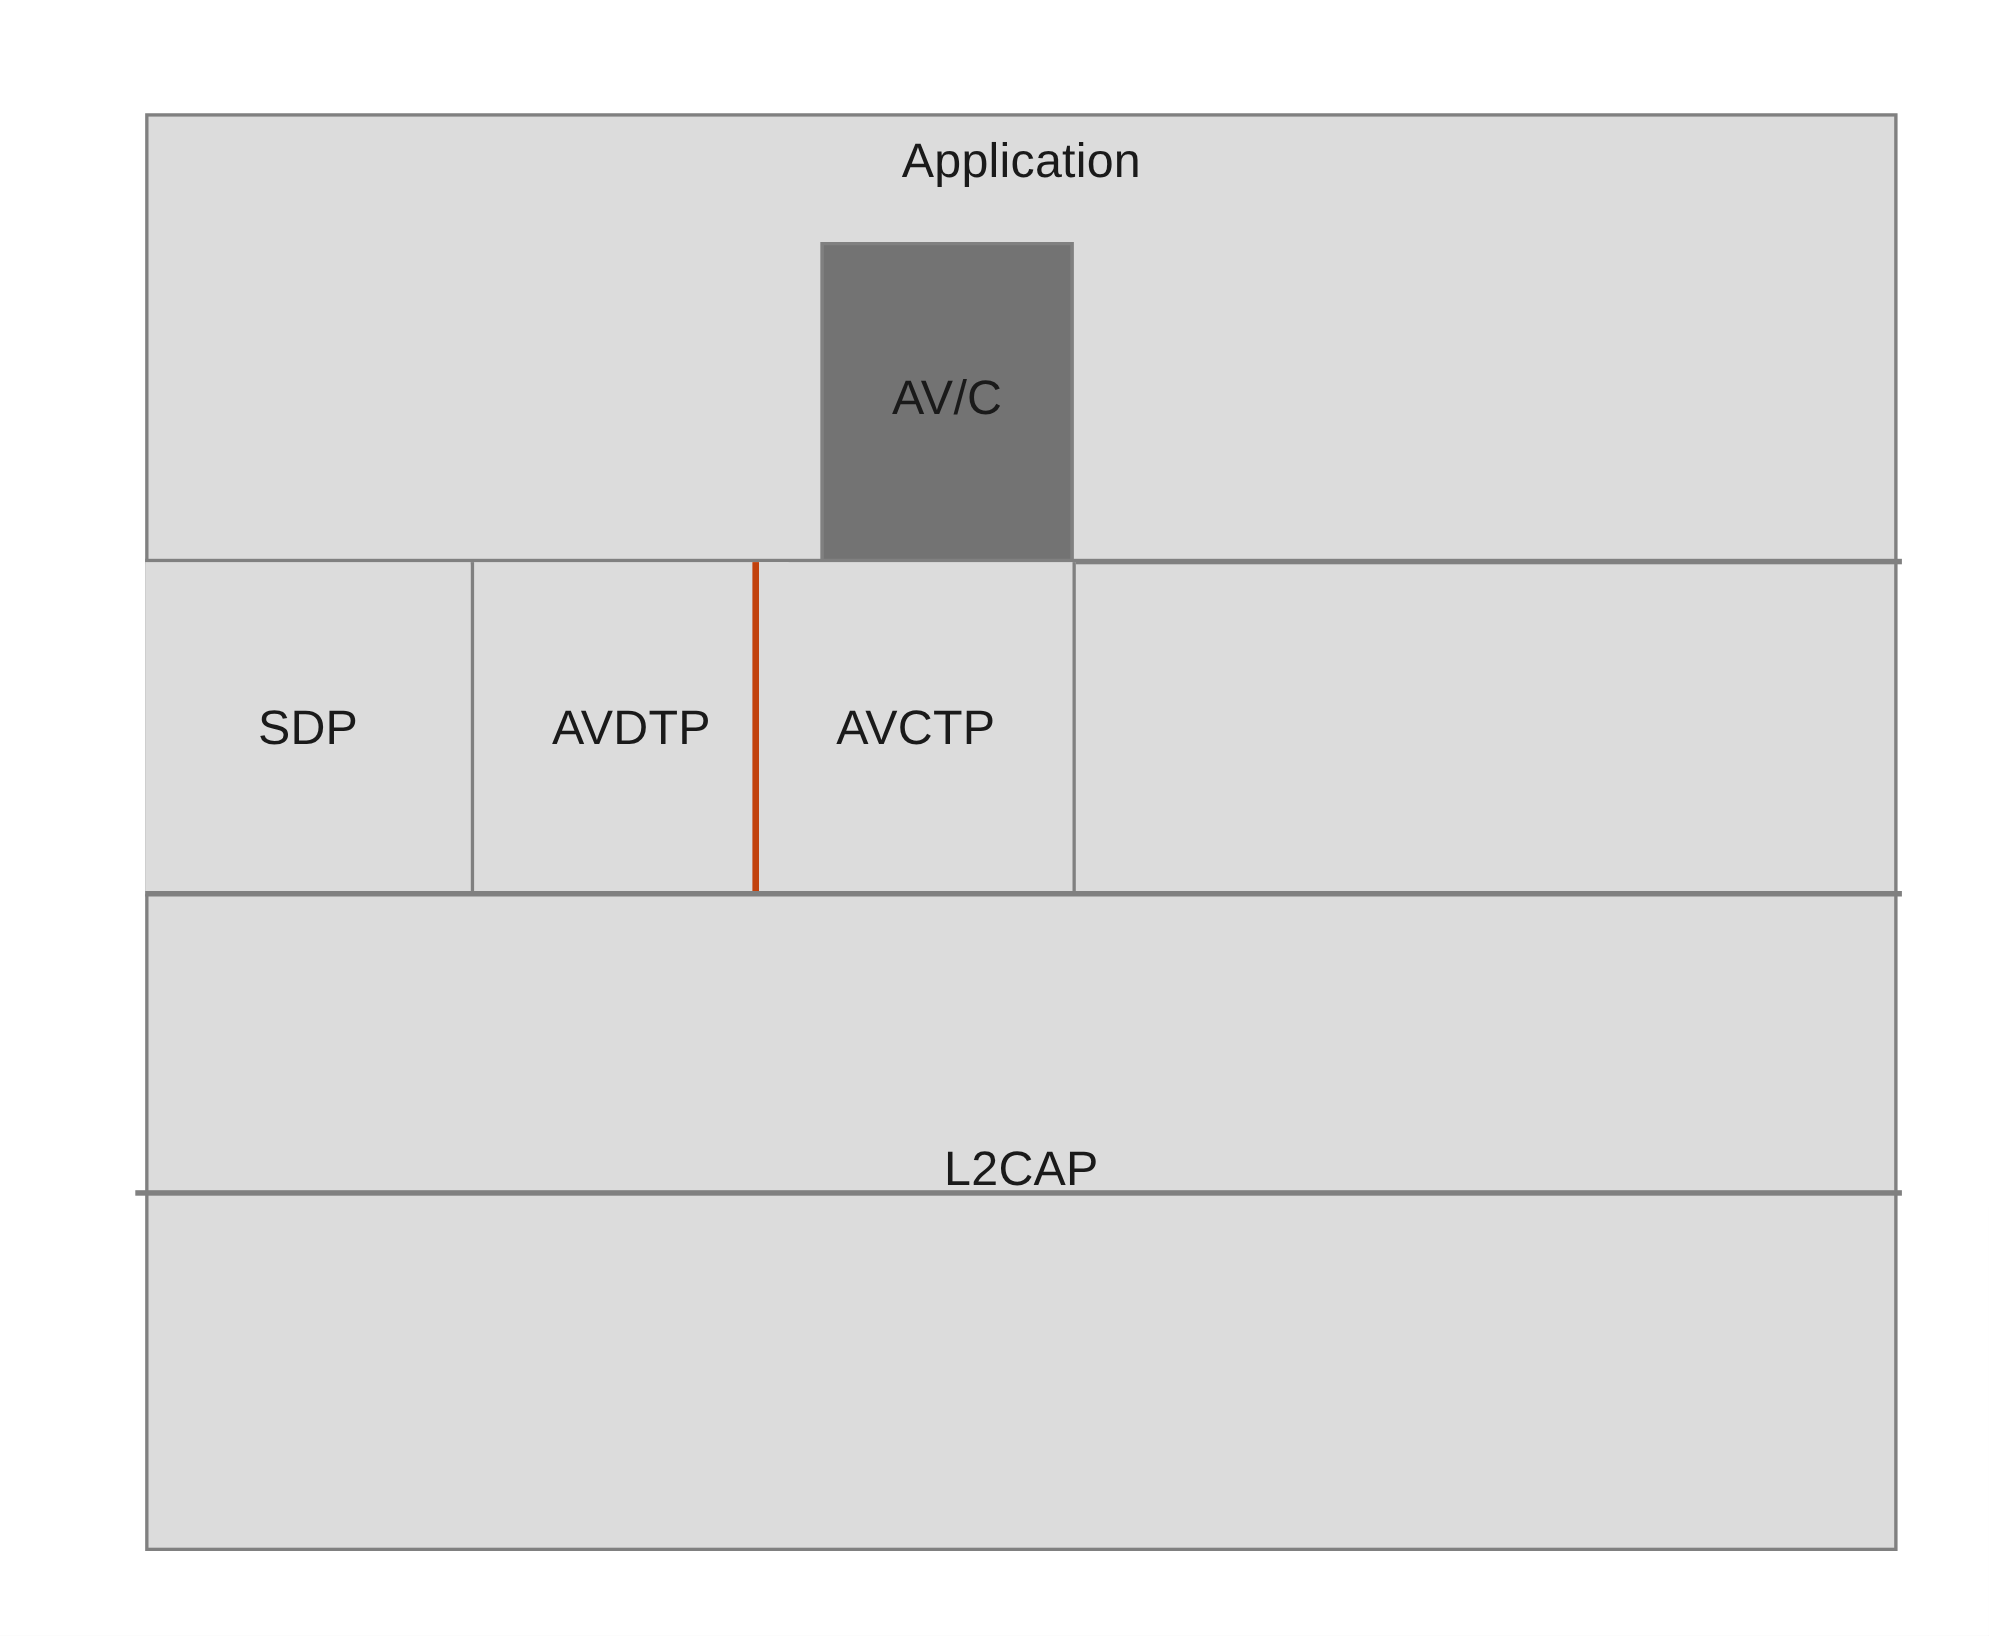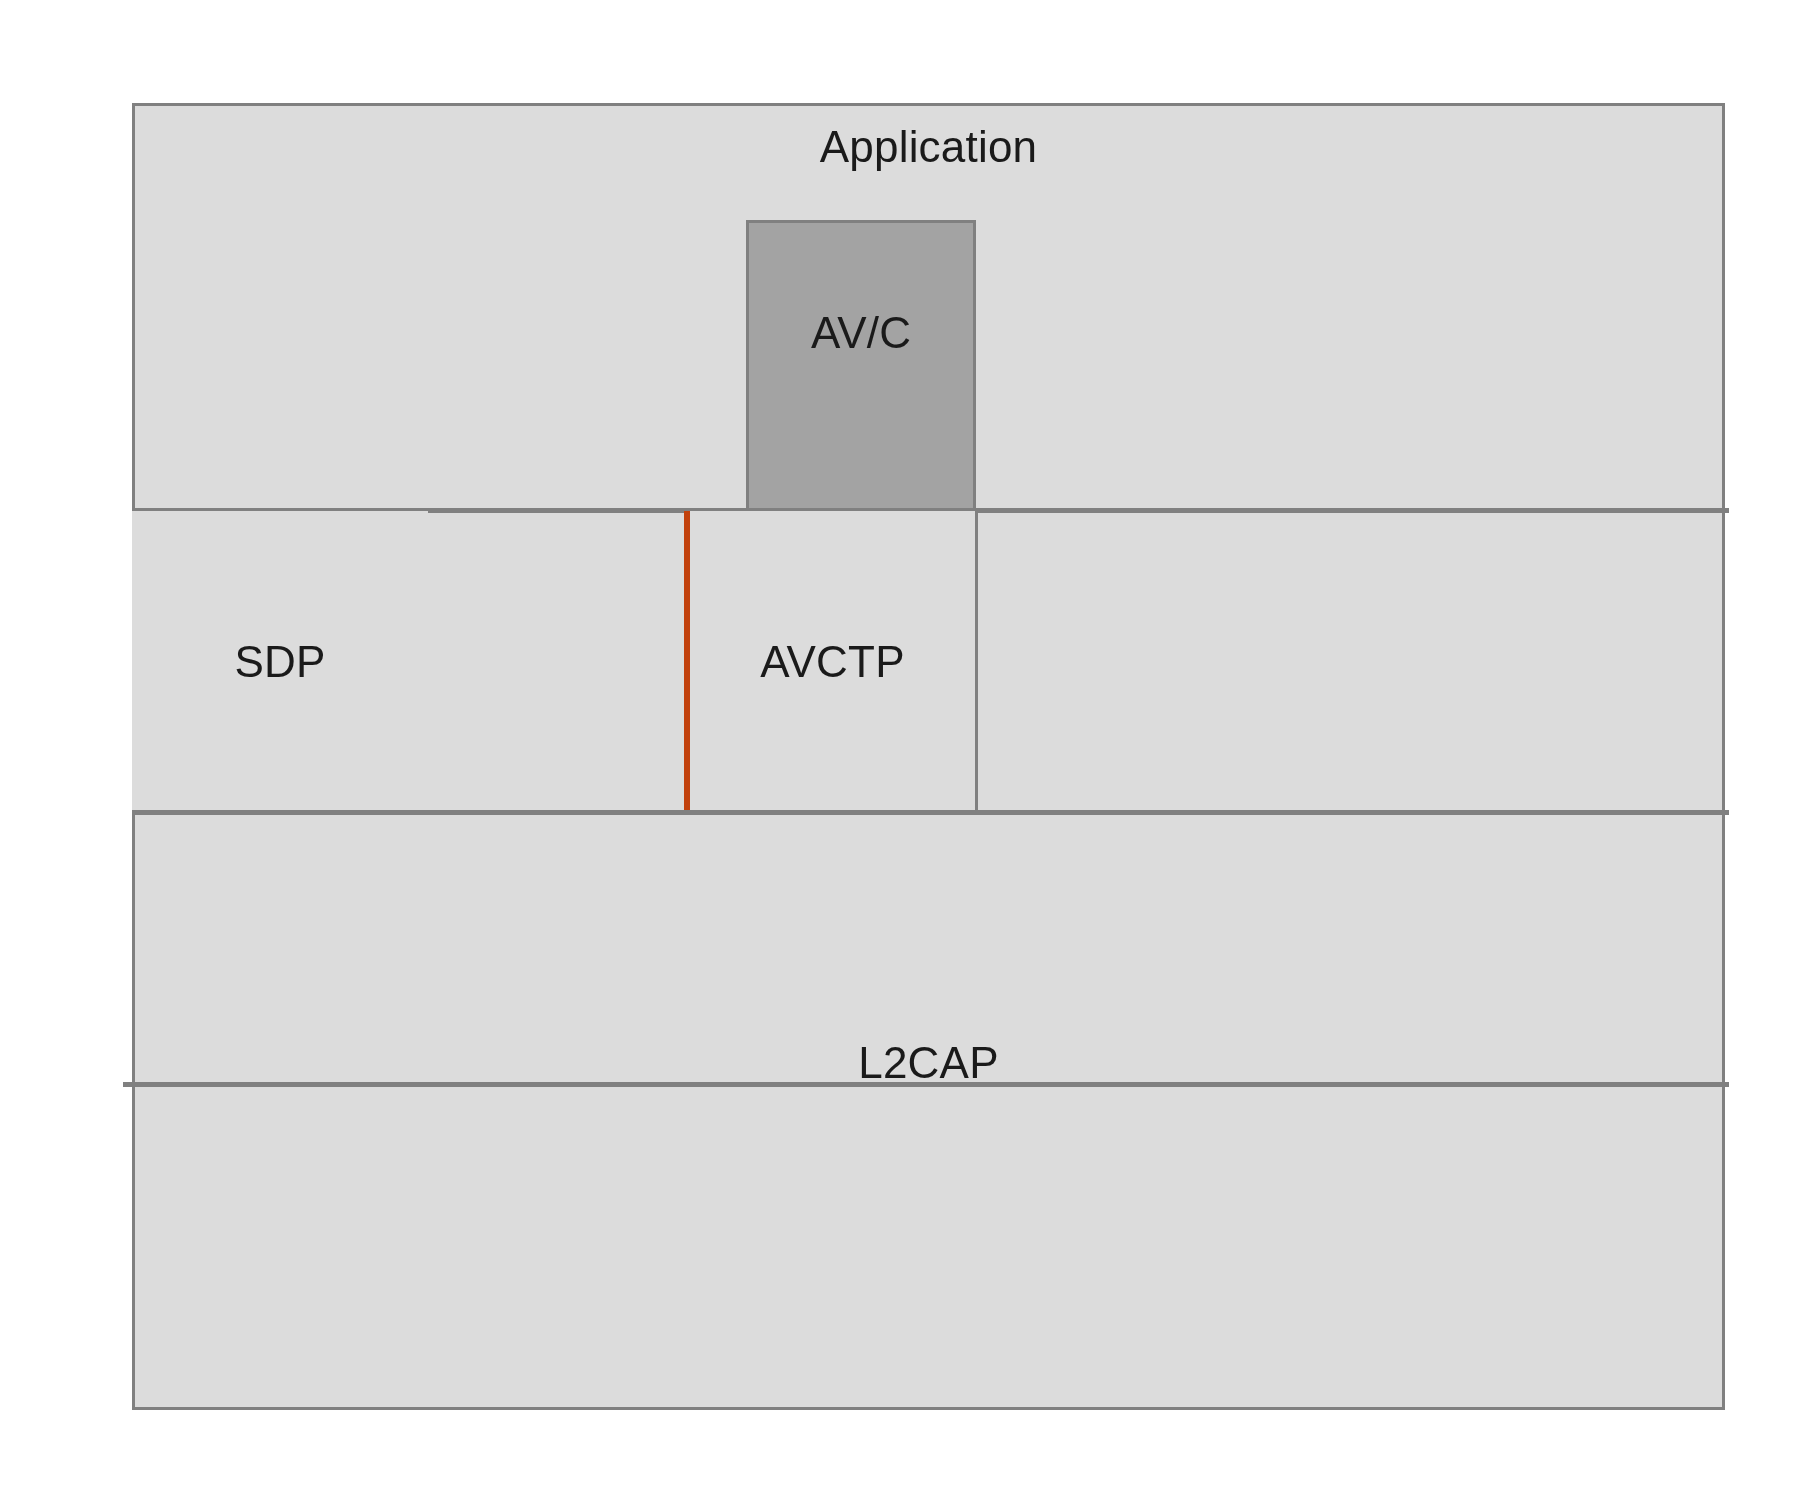--- a/index.html
+++ b/index.html
@@ -67,24 +67,24 @@
     padding-top: 22px;
   }
 
   
   #block-avc {
     left: 733px;
     top: 220px;
     width: 230px;
     height: 295px;
     border: 3px solid #808080;
-    background: #a3a3a3;
+    background: #737373;
     align-items: flex-start;
     justify-content: center;
-    padding-top: 88px;
+    padding-top: 117px;
   }
 
   
   #row-middle {
     position: absolute;
     left: 119px;
     top: 511px;
     width: 1593px;
     height: 302px;
     background: transparent;
@@ -147,20 +147,23 @@
   <div class="block" id="block-avc">
     <span class="block-label">AV/C</span>
   </div>
 
   <div class="hrule" id="rule-app-mid"></div>
 
   <div id="row-middle">
     <div class="mid-block" id="block-sdp">
       <span class="block-label">SDP</span>
     </div>
+    <div class="mid-block" id="block-avdtp">
+      <span class="block-label">AVDTP</span>
+    </div>
     <div class="mid-block" id="block-avctp">
       <span class="block-label">AVCTP</span>
     </div>
   </div>
 
   <div class="hrule" id="rule-mid-l2cap"></div>
 
   <div class="block" id="layer-l2cap">
     <span class="block-label">L2CAP</span>
   </div>

